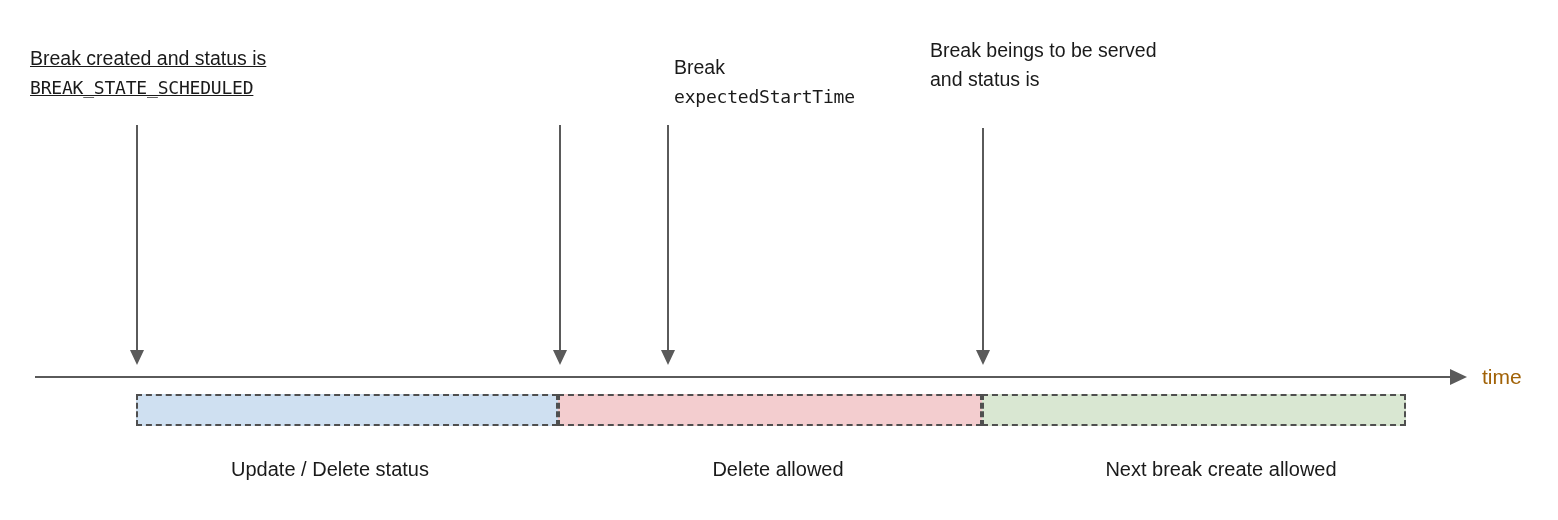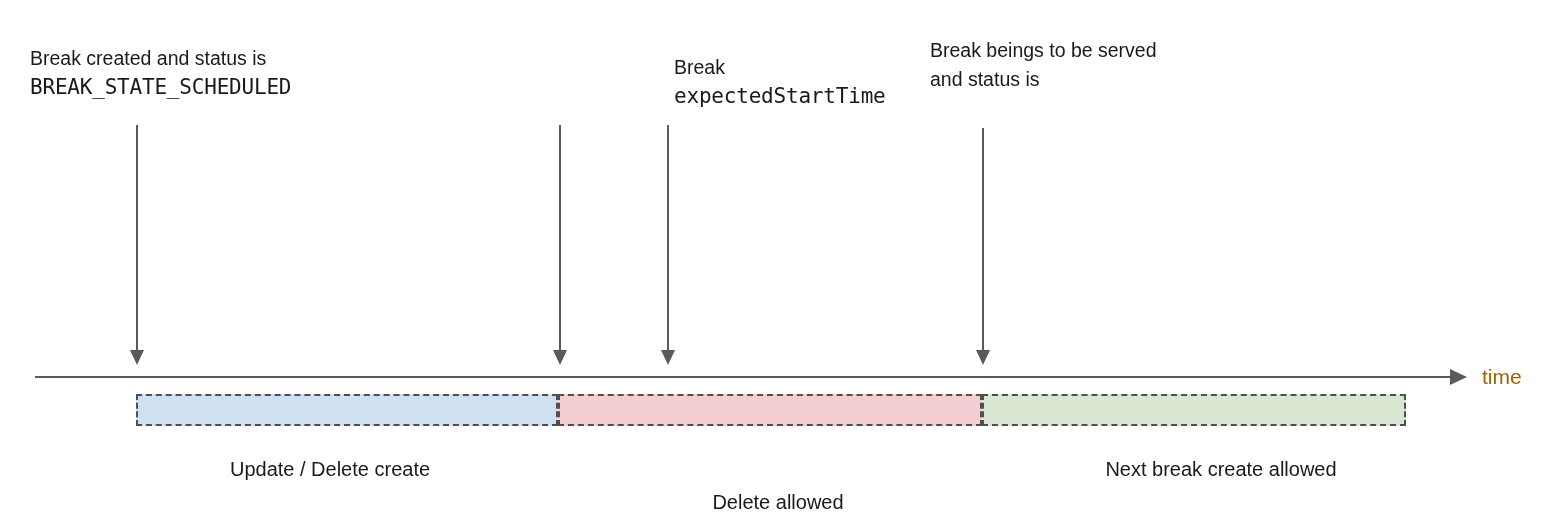--- a/index.html
+++ b/index.html
@@ -22,21 +22,21 @@
     position: absolute;
     line-height: 29px;
     font-size: 19.5px;
     white-space: nowrap;
   }
   .label-line {
     display: block;
   }
   .label-line.mono {
     font-family: "DejaVu Sans Mono", "Liberation Mono", monospace;
-    font-size: 21px;
+    font-size: 18px;
     letter-spacing: -0.2px;
   }
 
   
   .v-arrow {
     position: absolute;
     width: 16px;
   }
   .v-arrow .stem {
     position: absolute;
@@ -101,21 +101,21 @@
     text-align: center;
     color: #1a1a1a;
     white-space: nowrap;
   }
 </style>
 </head>
 <body>
 
 <div id="canvas">
 
-  <div class="label-block" style="left:30px; top:44px;">
+  <div class="label-block" style="left:30px; top:44px;text-decoration:underline;">
     <span class="label-line">Break created and status is</span>
     <span class="label-line mono">BREAK_STATE_SCHEDULED</span>
   </div>
 
 
   <div class="label-block" style="left:674px; top:53px;">
     <span class="label-line">Break</span>
     <span class="label-line mono">expectedStartTime</span>
   </div>
 
@@ -145,17 +145,17 @@
   </div>
 
   <div id="axis"></div>
   <div id="axis-head"></div>
   <div id="axis-label">time</div>
 
   <div class="phase-bar" style="left:136px; width:422px; background:#cfe0f1;"></div>
   <div class="phase-bar" style="left:558px; width:424px; background:#f3cdcf;"></div>
   <div class="phase-bar" style="left:982px; width:424px; background:#d9e7d2;"></div>
 
-  <div class="caption" style="left:130px; width:400px;">Update / Delete create</div>
-  <div class="caption" style="left:578px; width:400px;margin-top:33px;">Delete allowed</div>
+  <div class="caption" style="left:130px; width:400px;">Update / Delete status</div>
+  <div class="caption" style="left:578px; width:400px;">Delete allowed</div>
   <div class="caption" style="left:1021px; width:400px;">Next break create allowed</div>
 
 </div>
 
 </body></html>

